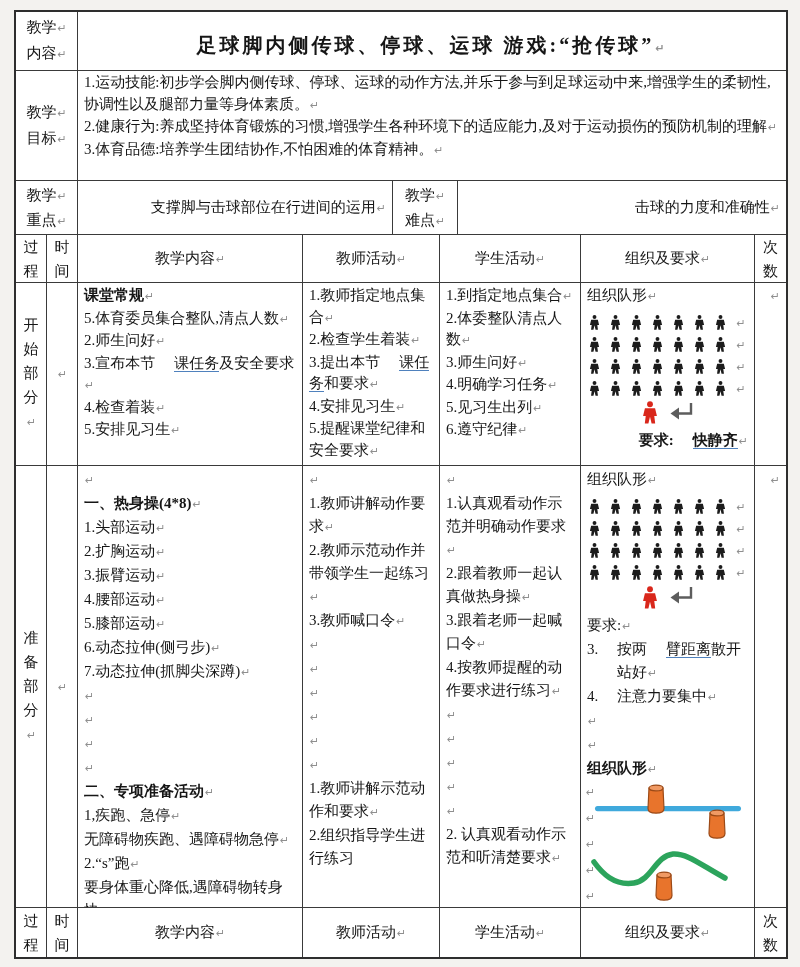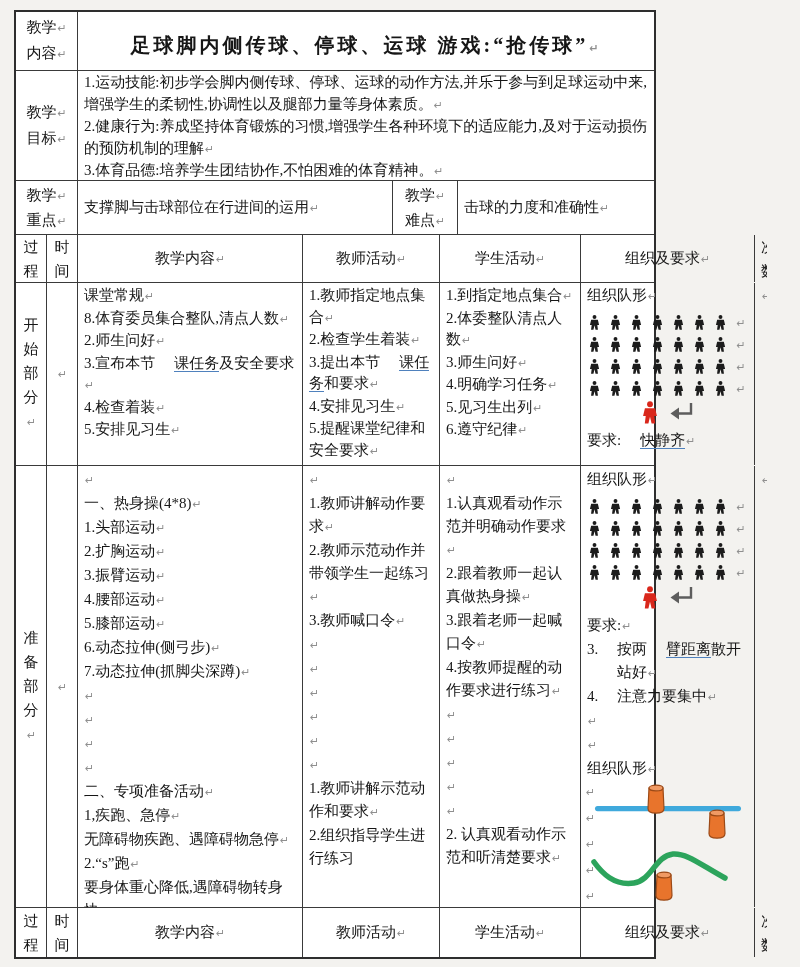--- a/index.html
+++ b/index.html
@@ -1,34 +1,34 @@
 <!DOCTYPE html>
 <html><head>
 <meta charset="utf-8">
 <style>
   html,body{margin:0;padding:0;}
   body{width:800px;height:967px;background:#f3f2ef;font-family:"Liberation Serif","DejaVu Serif",serif;color:#161616;position:relative;overflow:hidden;}
-  .sheet{position:absolute;left:14px;top:10px;width:642px;background:#fff;border:2px solid #2e2e2e;box-sizing:border-box;}
+  .sheet{position:absolute;left:14px;top:10px;width:774px;background:#fff;border:2px solid #2e2e2e;box-sizing:border-box;}
   .trow{display:grid;border-top:1px solid #3a3a3a;box-sizing:border-box;}
   .trow.first{border-top:none;}
   .cell{border-left:1px solid #3a3a3a;box-sizing:border-box;padding:2px 6px;overflow:hidden;position:relative;font-size:15px;}
   .cell.cfirst{border-left:none;}
   .r1{grid-template-columns:61px 1fr;height:58px;}
   .r2{grid-template-columns:61px 1fr;height:110px;}
   .r3{grid-template-columns:61px 315px 65px 1fr;height:54px;}
   .rh{grid-template-columns:30px 31px 225px 137px 141px 174px 1fr;height:48px;}
   .r5{grid-template-columns:30px 31px 225px 137px 141px 174px 1fr;height:183px;}
   .r6{grid-template-columns:30px 31px 225px 137px 141px 174px 1fr;height:442px;}
   .r7{height:50px;}
   .vcenter{display:flex;flex-direction:column;justify-content:center;}
   .tline{line-height:23px;min-height:23px;}
   .r5 .tline{line-height:21.5px;min-height:21.5px;}
   .r2 .tline{line-height:21.5px;min-height:21.5px;}
-  .center{text-align:left;}
-  .b{font-weight:normal;}
+  .center{text-align:right;}
+  .b{font-weight:bold;}
   .u{border-bottom:1.5px solid #4f81bd;margin-left:19px;}
   .pilcrow{color:#8f8f8f;font-size:11px;margin-left:1px;font-family:"DejaVu Sans",sans-serif;}
   .label-cell .tline, .head-cell .tline{text-align:center;line-height:24px;min-height:24px;}
   .title-cell{display:flex;align-items:center;justify-content:center;}
   .title-line{font-size:20px;font-weight:bold;letter-spacing:3px;line-height:30px;text-align:center;margin-top:11px;}
   .num{display:flex;}
   .num .no{flex:0 0 30px;}
   .num .body{flex:1;}
   
   .prow{display:flex;justify-content:center;align-items:flex-end;gap:10px;height:22px;}
@@ -124,21 +124,21 @@
         <div class="tline center"><span>开</span></div>
         <div class="tline center"><span>始</span></div>
         <div class="tline center"><span>部</span></div>
         <div class="tline center"><span>分</span><span class="pilcrow">↵</span></div>
       </div>
     <div class="cell vcenter time-cell">
         <div class="tline center"><span class="pilcrow">↵</span></div>
       </div>
     <div class="cell">
         <div class="tline"><span class="b">课堂常规</span><span class="pilcrow">↵</span></div>
-        <div class="tline"><span>8.体育委员集合整队,清点人数</span><span class="pilcrow">↵</span></div>
+        <div class="tline"><span>5.体育委员集合整队,清点人数</span><span class="pilcrow">↵</span></div>
         <div class="tline"><span>2.师生问好</span><span class="pilcrow">↵</span></div>
         <div class="tline"><span>3.宣布本节</span><span class="u">课任务</span><span>及安全要求</span><span class="pilcrow">↵</span></div>
         <div class="tline"><span>4.检查着装</span><span class="pilcrow">↵</span></div>
         <div class="tline"><span>5.安排见习生</span><span class="pilcrow">↵</span></div>
       </div>
     <div class="cell">
         <div class="tline"><span>1.教师指定地点集合</span><span class="pilcrow">↵</span></div>
         <div class="tline"><span>2.检查学生着装</span><span class="pilcrow">↵</span></div>
         <div class="tline"><span>3.提出本节</span><span class="u">课任务</span><span>和要求</span><span class="pilcrow">↵</span></div>
         <div class="tline"><span>4.安排见习生</span><span class="pilcrow">↵</span></div>

